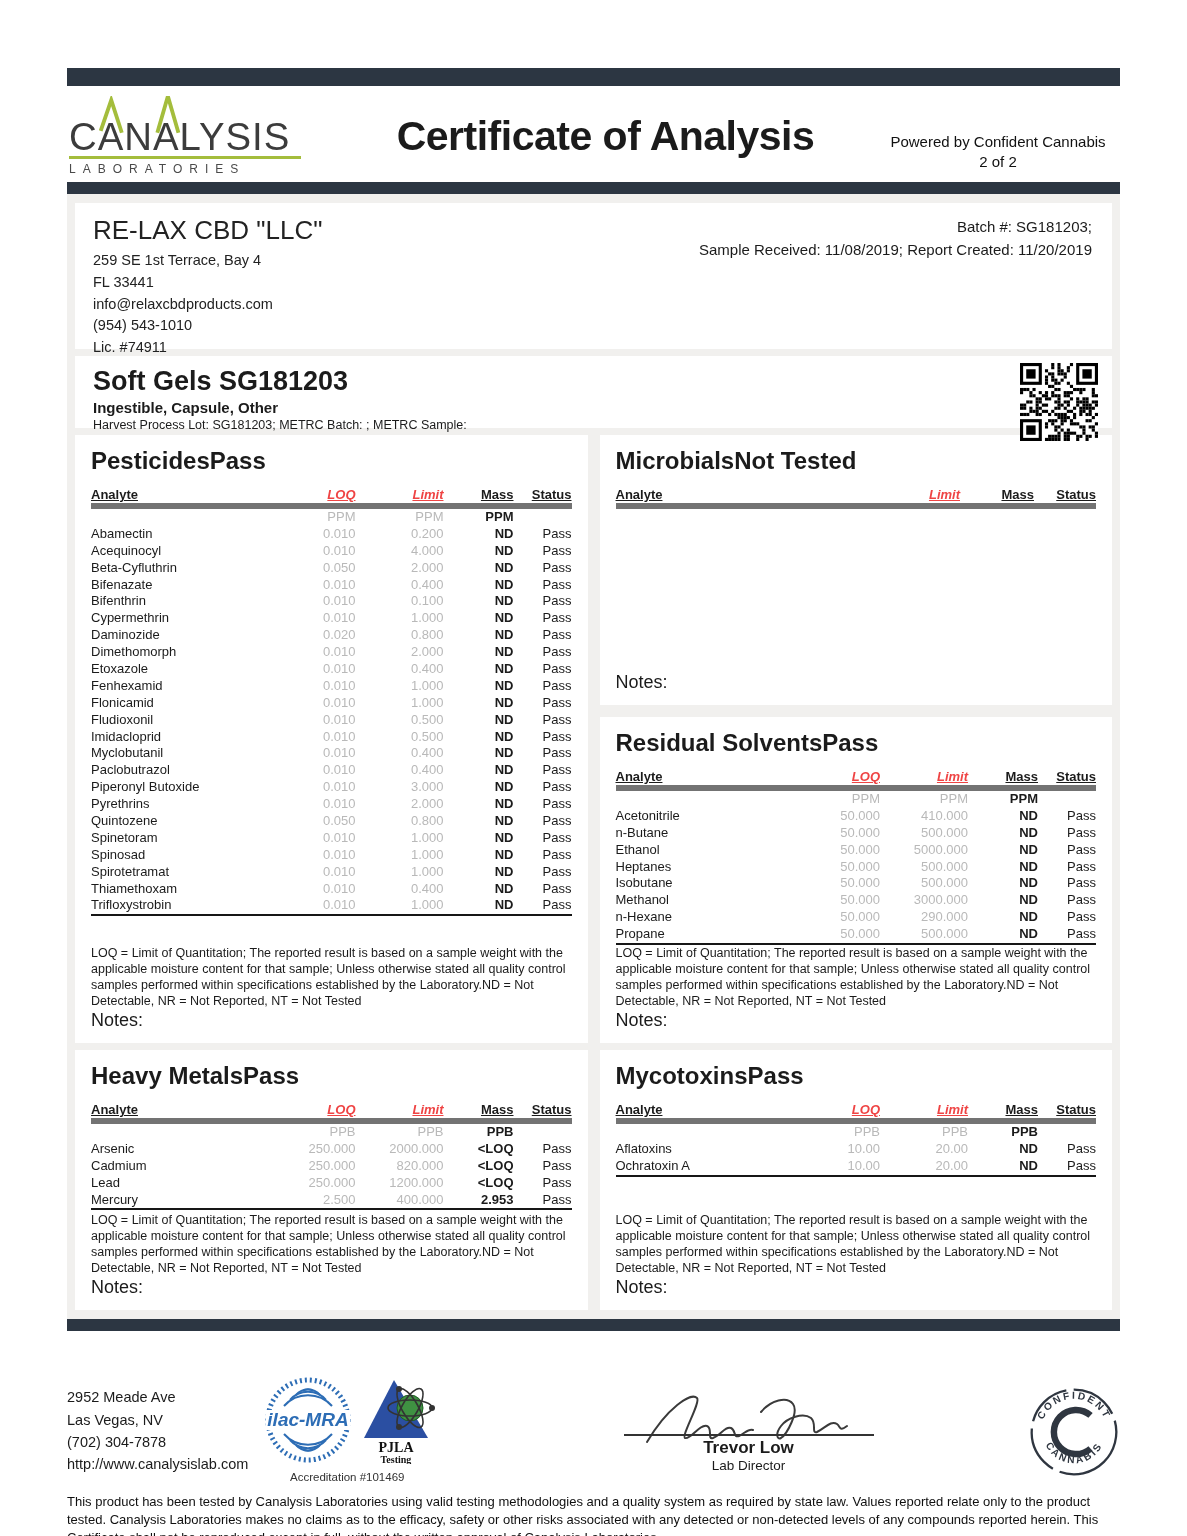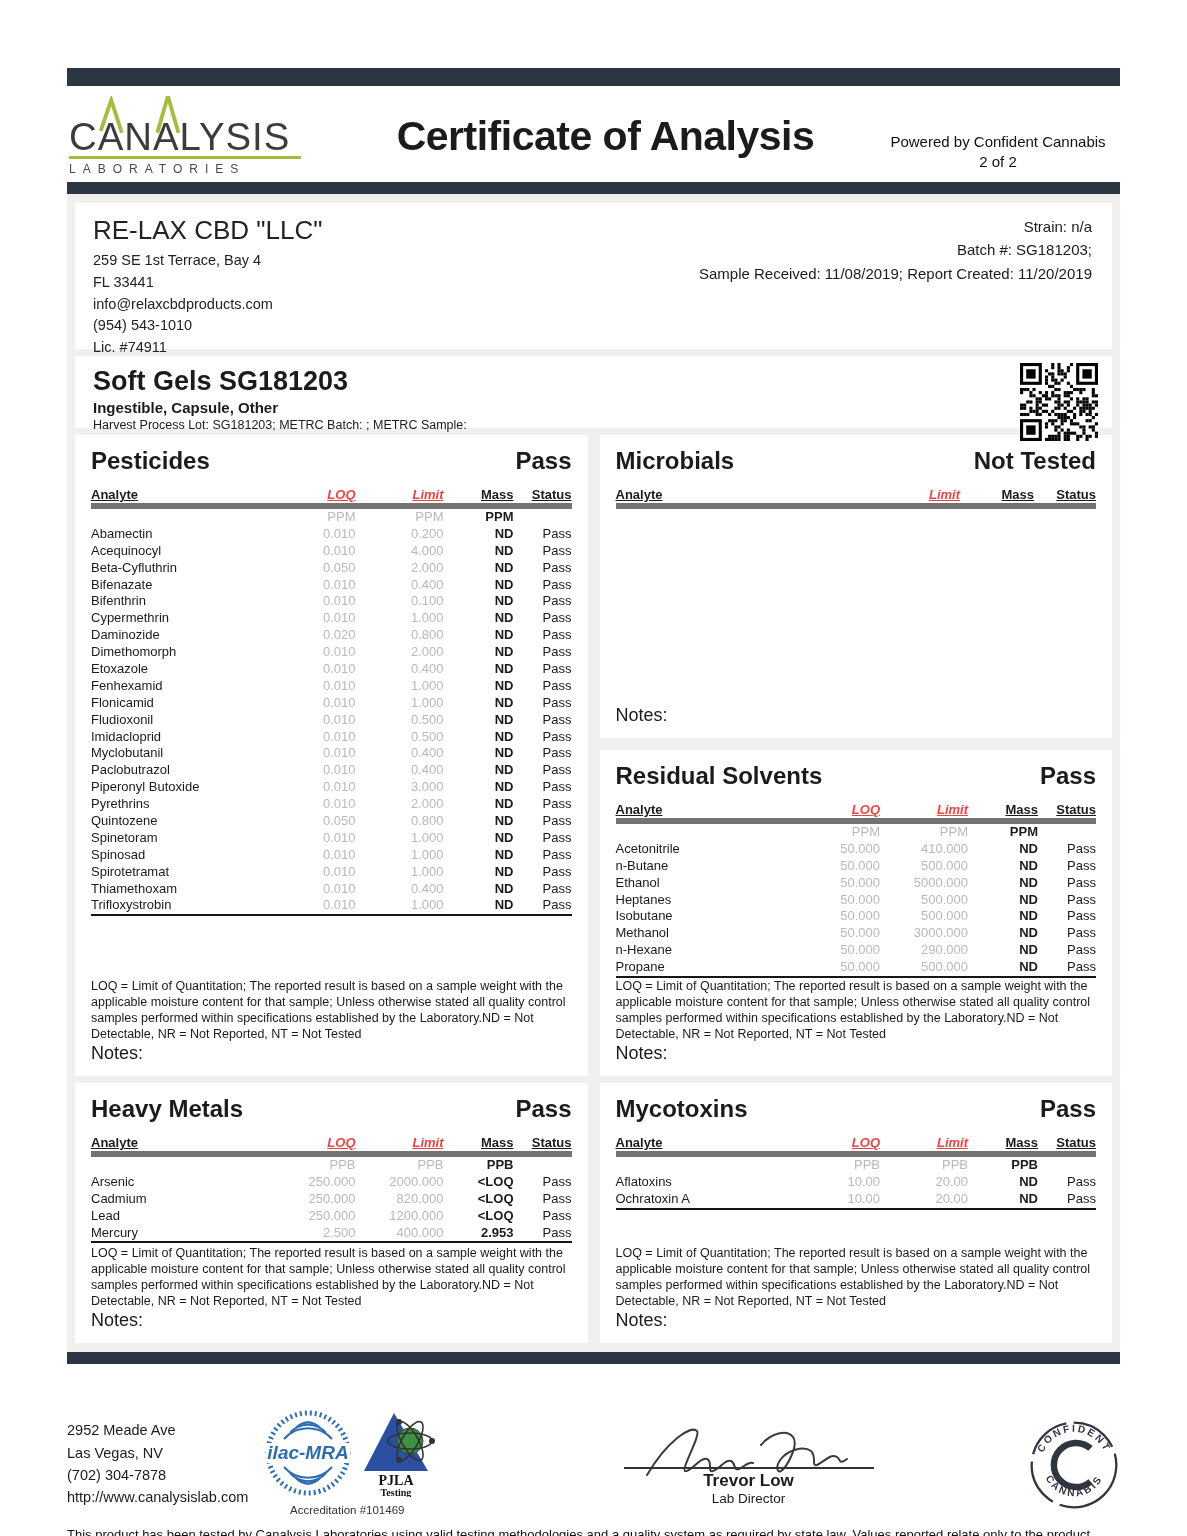--- a/index.html
+++ b/index.html
@@ -31,21 +31,21 @@
   .card-product { position:relative; padding:10px 20px 12px 18px; height:72px; }
   .product-title { font-size:27px; font-weight:600; margin-bottom:2px; }
   .product-sub { font-size:15px; font-weight:600; margin-bottom:2px; }
   .product-meta { font-size:12.5px; }
   .qr { position:absolute; top:7px; right:14px; width:78px; height:78px; background:#fff; }
 
   .two-col { display:grid; grid-template-columns:1fr 1fr; gap:12px; }
   .col-stack { display:flex; flex-direction:column; gap:12px; }
 
   .sec { padding:12px 16px 12px 16px; display:flex; flex-direction:column; }
-  .sec-head { display:flex; justify-content:space-between; align-items:baseline; margin-bottom:12px; }
+  .sec-head { display:flex; align-items:baseline; margin-bottom:12px; }
   .sec-title { font-size:24px; font-weight:600; }
   .sec-status { font-size:24px; font-weight:600; }
 
   .grid5 { display:grid; grid-template-columns:1fr 76px 88px 70px 58px; }
   .grid4 { display:grid; grid-template-columns:1fr 96px 74px 62px; }
   .thead { font-size:13px; font-weight:700; border-bottom:6px solid #737373; padding-bottom:1px; }
   .thead .c { text-decoration:underline; }
   .thead .c1, .thead .c2 { color:#ef4444;font-style:italic; }
   .c { text-align:right; }
   .c0 { text-align:left; }
@@ -55,21 +55,21 @@
   .units .c3 { font-weight:600; color:#1b1b1b; }
   .tbody { border-bottom:2px solid #161616; }
   .tbody.noline { border-bottom:none; }
   .footnote { font-size:12.5px; line-height:1.28; margin-top:30px; }
   .footnote.auto { margin-top:auto; }
   .footnote.tight { margin-top:2px; }
   .notes { font-size:18px; margin-top:1px; }
   .notes.bottom { margin-top:auto; }
 
   .sec-pesticides { min-height:587px; }
-  .sec-microbials { height:303px; }
+  .sec-microbials { height:270px; }
   .sec-residual { flex:1; }
   .sec-metals, .sec-myco { min-height:224px; }
 
   
   .footer-grid { display:flex; align-items:center; padding-top:5px;margin-top:40px; }
   .f-address { width:195px; font-size:14.5px; line-height:1.55; padding-top:2px; }
   .f-logos { width:215px; display:flex; align-items:flex-start; gap:4px; flex-direction:column; }
   .logo-row { display:flex; align-items:center; gap:2px; }
   .f-accred { font-size:11.5px; color:#333; margin:3px 0 0 28px; }
   .f-sign { flex:1; display:flex; flex-direction:column; align-items:center; padding:0 10px; }
@@ -110,21 +110,20 @@
   <div class="card card-top">
     <div>
       <div class="client-name">RE-LAX CBD "LLC"</div>
       <div class="client-line">259 SE 1st Terrace, Bay 4</div>
       <div class="client-line">FL 33441</div>
       <div class="client-line">info@relaxcbdproducts.com</div>
       <div class="client-line">(954) 543-1010</div>
       <div class="client-line">Lic. #74911</div>
     </div>
     <div class="sample-block">
-      <div class="sample-line">Strain: n/a</div>
       <div class="sample-line">Batch #: SG181203;</div>
       <div class="sample-line">Sample Received: 11/08/2019; Report Created: 11/20/2019</div>
     </div>
   </div>
 
   <div class="card card-product">
     <div class="product-title">Soft Gels SG181203</div>
     <div class="product-sub">Ingestible, Capsule, Other</div>
     <div class="product-meta">Harvest Process Lot: SG181203; METRC Batch: ; METRC Sample:</div>
     <svg id="qr" class="qr" viewBox="0 0 75 75">

